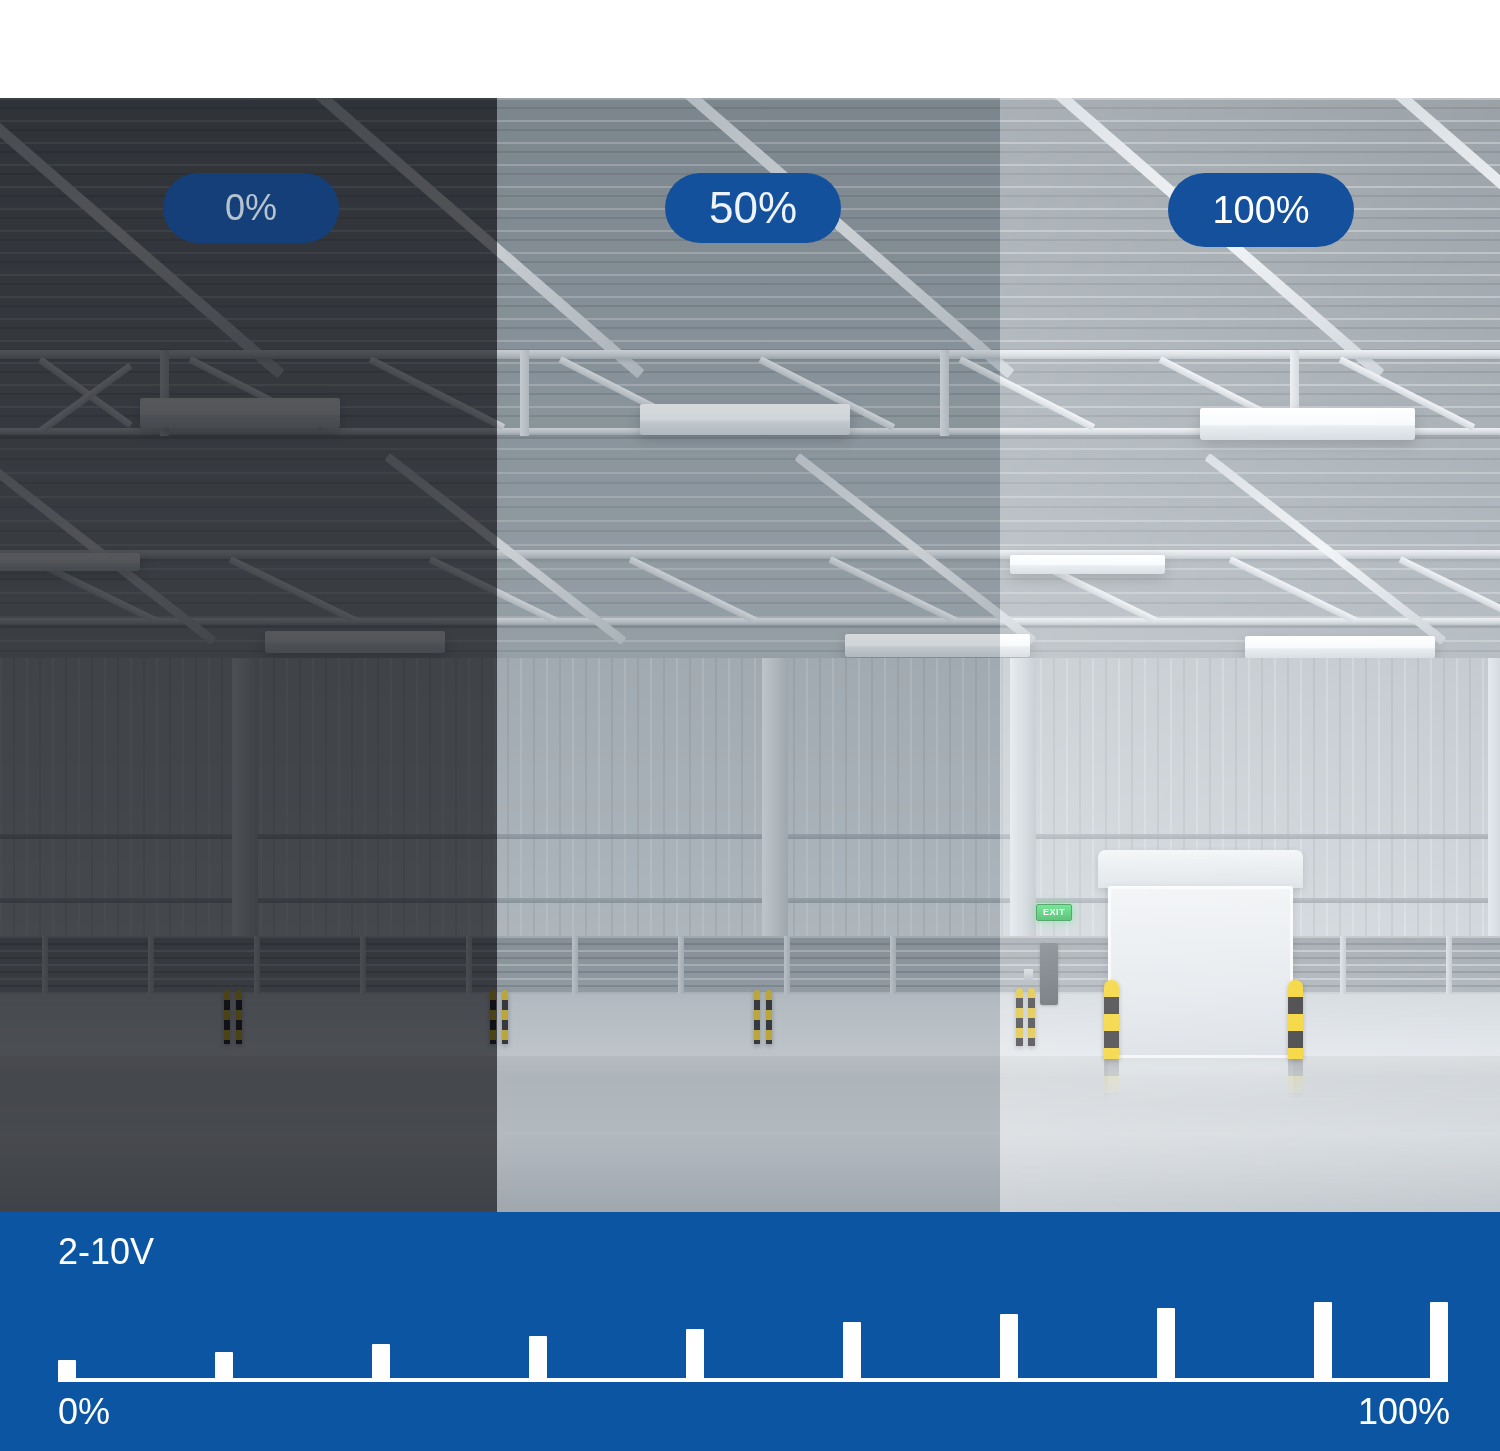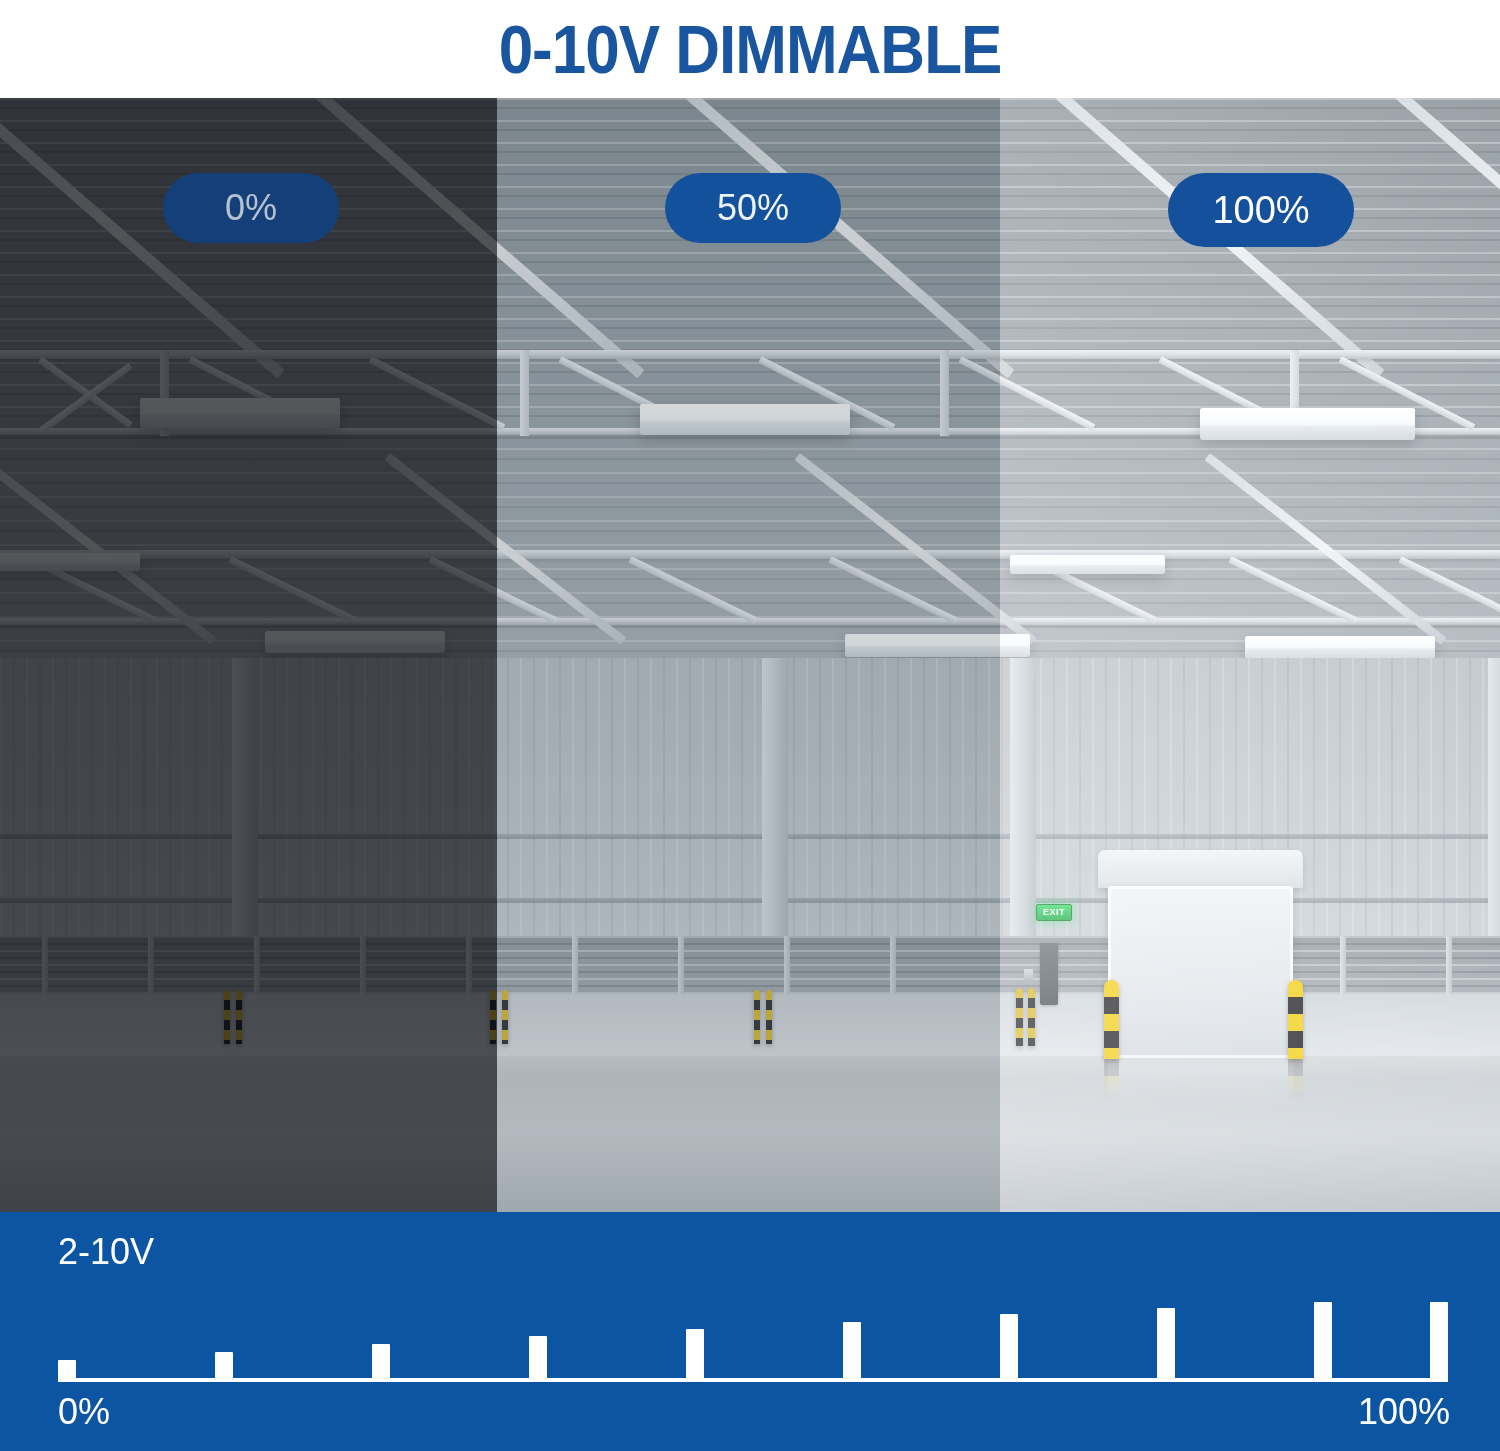--- a/index.html
+++ b/index.html
@@ -144,21 +144,21 @@
   .zone-50  { left:497px;  width:503px; background:rgba(120,128,136,.30); }
   .zone-100 { left:1000px; width:500px;
               background:linear-gradient(to right, rgba(255,255,255,.34), rgba(255,255,255,.22)); }
 
   
   .badge { position:absolute; display:flex; align-items:center; justify-content:center;
            border-radius:999px; font-weight:400; line-height:1; }
   .badge-0   { left:163px;  top:173px; width:176px; height:70px;
                background:#143f79; color:#b6c2ce; font-size:36px; }
   .badge-50  { left:665px;  top:173px; width:176px; height:70px;
-               background:#13519c; color:#eef3f8; font-size:36px; }
+               background:#13519c; color:#eef3f8; font-size:44px; }
   .badge-100 { left:1168px; top:173px; width:186px; height:74px;
                background:#14509b; color:#ffffff; font-size:38px; }
 
   
   .footer { position:absolute; left:0; top:1212px; width:1500px; height:239px;
             background:#0b55a2; }
   .footer-label { position:absolute; left:58px; top:22px;
                   color:#ffffff; font-size:36px; line-height:1; }
   .scale { position:absolute; left:0; top:90px; width:1500px; height:80px; }
   .baseline { position:absolute; left:58px; bottom:0; width:1390px; height:4px;
@@ -167,23 +167,20 @@
   .footer-min { position:absolute; left:58px; top:182px;
                 color:#ffffff; font-size:36px; line-height:1; }
   .footer-max { position:absolute; right:50px; top:182px;
                 color:#ffffff; font-size:36px; line-height:1; }
 </style>
 </head>
 <body>
 
 <div id="root">
 
-  <div class="title-band">
-    <div class="title-text">0-10V DIMMABLE</div>
-  </div>
 
   <div class="photo">
     <div class="scene">
 
       <div class="deck"></div>
       <div class="deck2"></div>
 
       <div class="brace" style="left:-40px;  top:-10px; width:430px; height:11px; transform:rotate(41deg);"></div>
       <div class="brace" style="left:320px;  top:-10px; width:430px; height:11px; transform:rotate(41deg);"></div>
       <div class="brace" style="left:690px;  top:-10px; width:430px; height:11px; transform:rotate(41deg);"></div>

